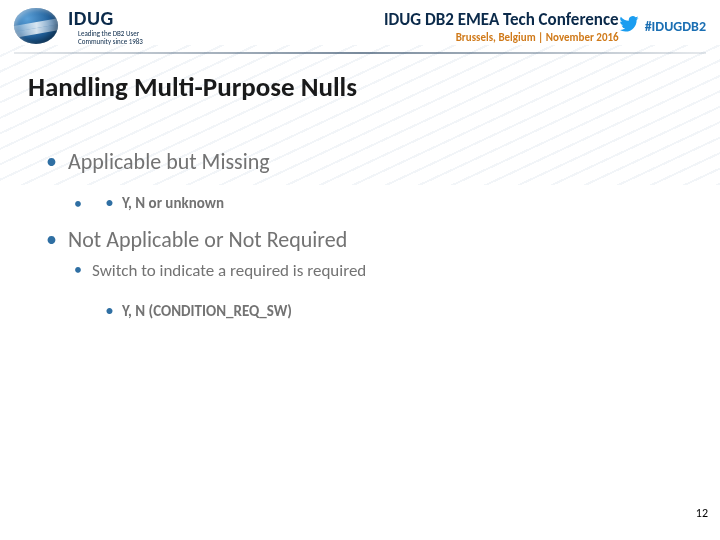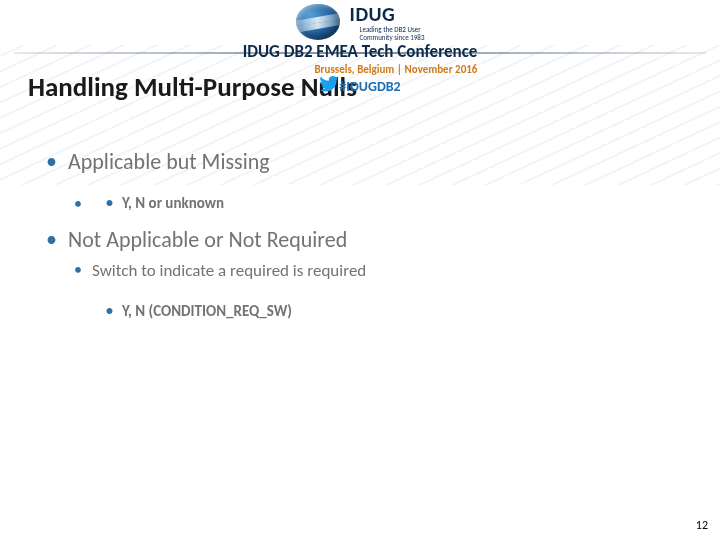--- a/index.html
+++ b/index.html
@@ -7,21 +7,21 @@
   .slide { position: relative; width: 720px; height: 540px; }
 
   
   .bg-lines {
     position: absolute; left: 0; top: 45px; width: 100%; height: 140px;
     background: repeating-linear-gradient(-25deg, rgba(0,60,120,0.05) 0 2px, rgba(255,255,255,0) 2px 14px);
     pointer-events: none;
   }
 
   
-  .header { position: relative; height: 50px; display: flex; align-items: center; padding: 2px 14px 0 14px; flex-direction: column; }
+  .header { position: relative; height: 50px; display: flex; align-items: center; padding: 2px 14px 0 14px; }
   .logo-block { display: flex; align-items: center; gap: 10px; }
   .logo-globe {
     width: 44px; height: 36px; border-radius: 50% 50% 50% 50% / 48% 48% 52% 52%;
     background: radial-gradient(ellipse at 30% 30%, #5aa0d8 0%, #1f5e99 55%, #0b3a66 100%);
     position: relative; overflow: hidden;
     box-shadow: inset 2px 2px 4px rgba(255,255,255,0.4), inset -3px -3px 6px rgba(0,0,0,0.35);
   }
   .logo-globe::before, .logo-globe::after {
     content: ""; position: absolute; left: -10%; width: 120%; height: 6px;
     background: linear-gradient(to right, rgba(255,255,255,0.1), rgba(255,255,255,0.8), rgba(255,255,255,0.1));
@@ -29,41 +29,41 @@
   }
   .logo-globe::before { top: 38%; }
   .logo-globe::after  { top: 55%; }
   .brand-name { font-weight: 800; font-size: 20px; color: #0b2a4a; letter-spacing: 0.5px; }
   .tagline { font-size: 7px; line-height: 1.1; color: #0b2a4a; margin-left: 10px; }
 
   .conf-block { flex: 1; text-align: right; }
   .conf-title { font-weight: 700; color: #0b2a4a; font-size: 17px; }
   .conf-sub { color: #d07a1a; font-weight: 700; font-size: 11px; margin-top: 1px; }
 
-  .hashtag-block { display: flex; align-items: center; color: #1b6fb3; font-weight: 700; font-size: 14px; }
+  .hashtag-block { display: flex; align-items: center; gap: 6px; color: #1b6fb3; font-weight: 700; font-size: 14px; }
 
   .rule { height: 2px; width: calc(100% - 28px); margin: 2px auto 0 auto;
     background: linear-gradient(to right, rgba(11,42,74,0.1), rgba(11,42,74,0.55) 50%, rgba(11,42,74,0.1)); }
 
   
   .slide-title { margin: 16px 0 0 28px; font-size: 27px; font-weight: 700; color: #1a1a1a; }
 
   
   .body { margin-top: 46px; padding-left: 42px; padding-right: 30px; color: #737373; }
   ul { list-style: none; }
   .lvl1 > li { position: relative; padding-left: 26px; font-size: 22px; margin-bottom: 14px; line-height: 1.15; }
   .lvl1 > li::before { content: "•"; position: absolute; left: 4px; top: 0; color: #2f6fa3; font-size: 22px; }
   .lvl2 { margin-top: 8px; }
   .lvl2 > li { position: relative; padding-left: 24px; font-size: 17px; margin-top: 6px; line-height: 1.25; }
   .lvl2 > li::before { content: "•"; position: absolute; left: 6px; top: 0; color: #2f6fa3; font-size: 16px; }
   .lvl3 { margin-top: 20px; }
   .lvl3 > li { position: relative; padding-left: 30px; font-size: 15px; font-weight: 600; margin-top: 4px; line-height: 1.25; }
   .lvl3 > li::before { content: "•"; position: absolute; left: 14px; top: 0; color: #2f6fa3; font-size: 14px; }
 
-  .page-num { position: absolute; right: 12px; bottom: 8px; font-size: 12px; color: #000; }
+  .page-num { position: absolute; right: 12px; bottom: 20px; font-size: 12px; color: #000; }
 </style>
 </head>
 <body>
 
 <div class="slide">
   <div class="bg-lines"></div>
 
   <div class="header">
     <div class="logo-block">
       <div class="logo-globe"></div>

